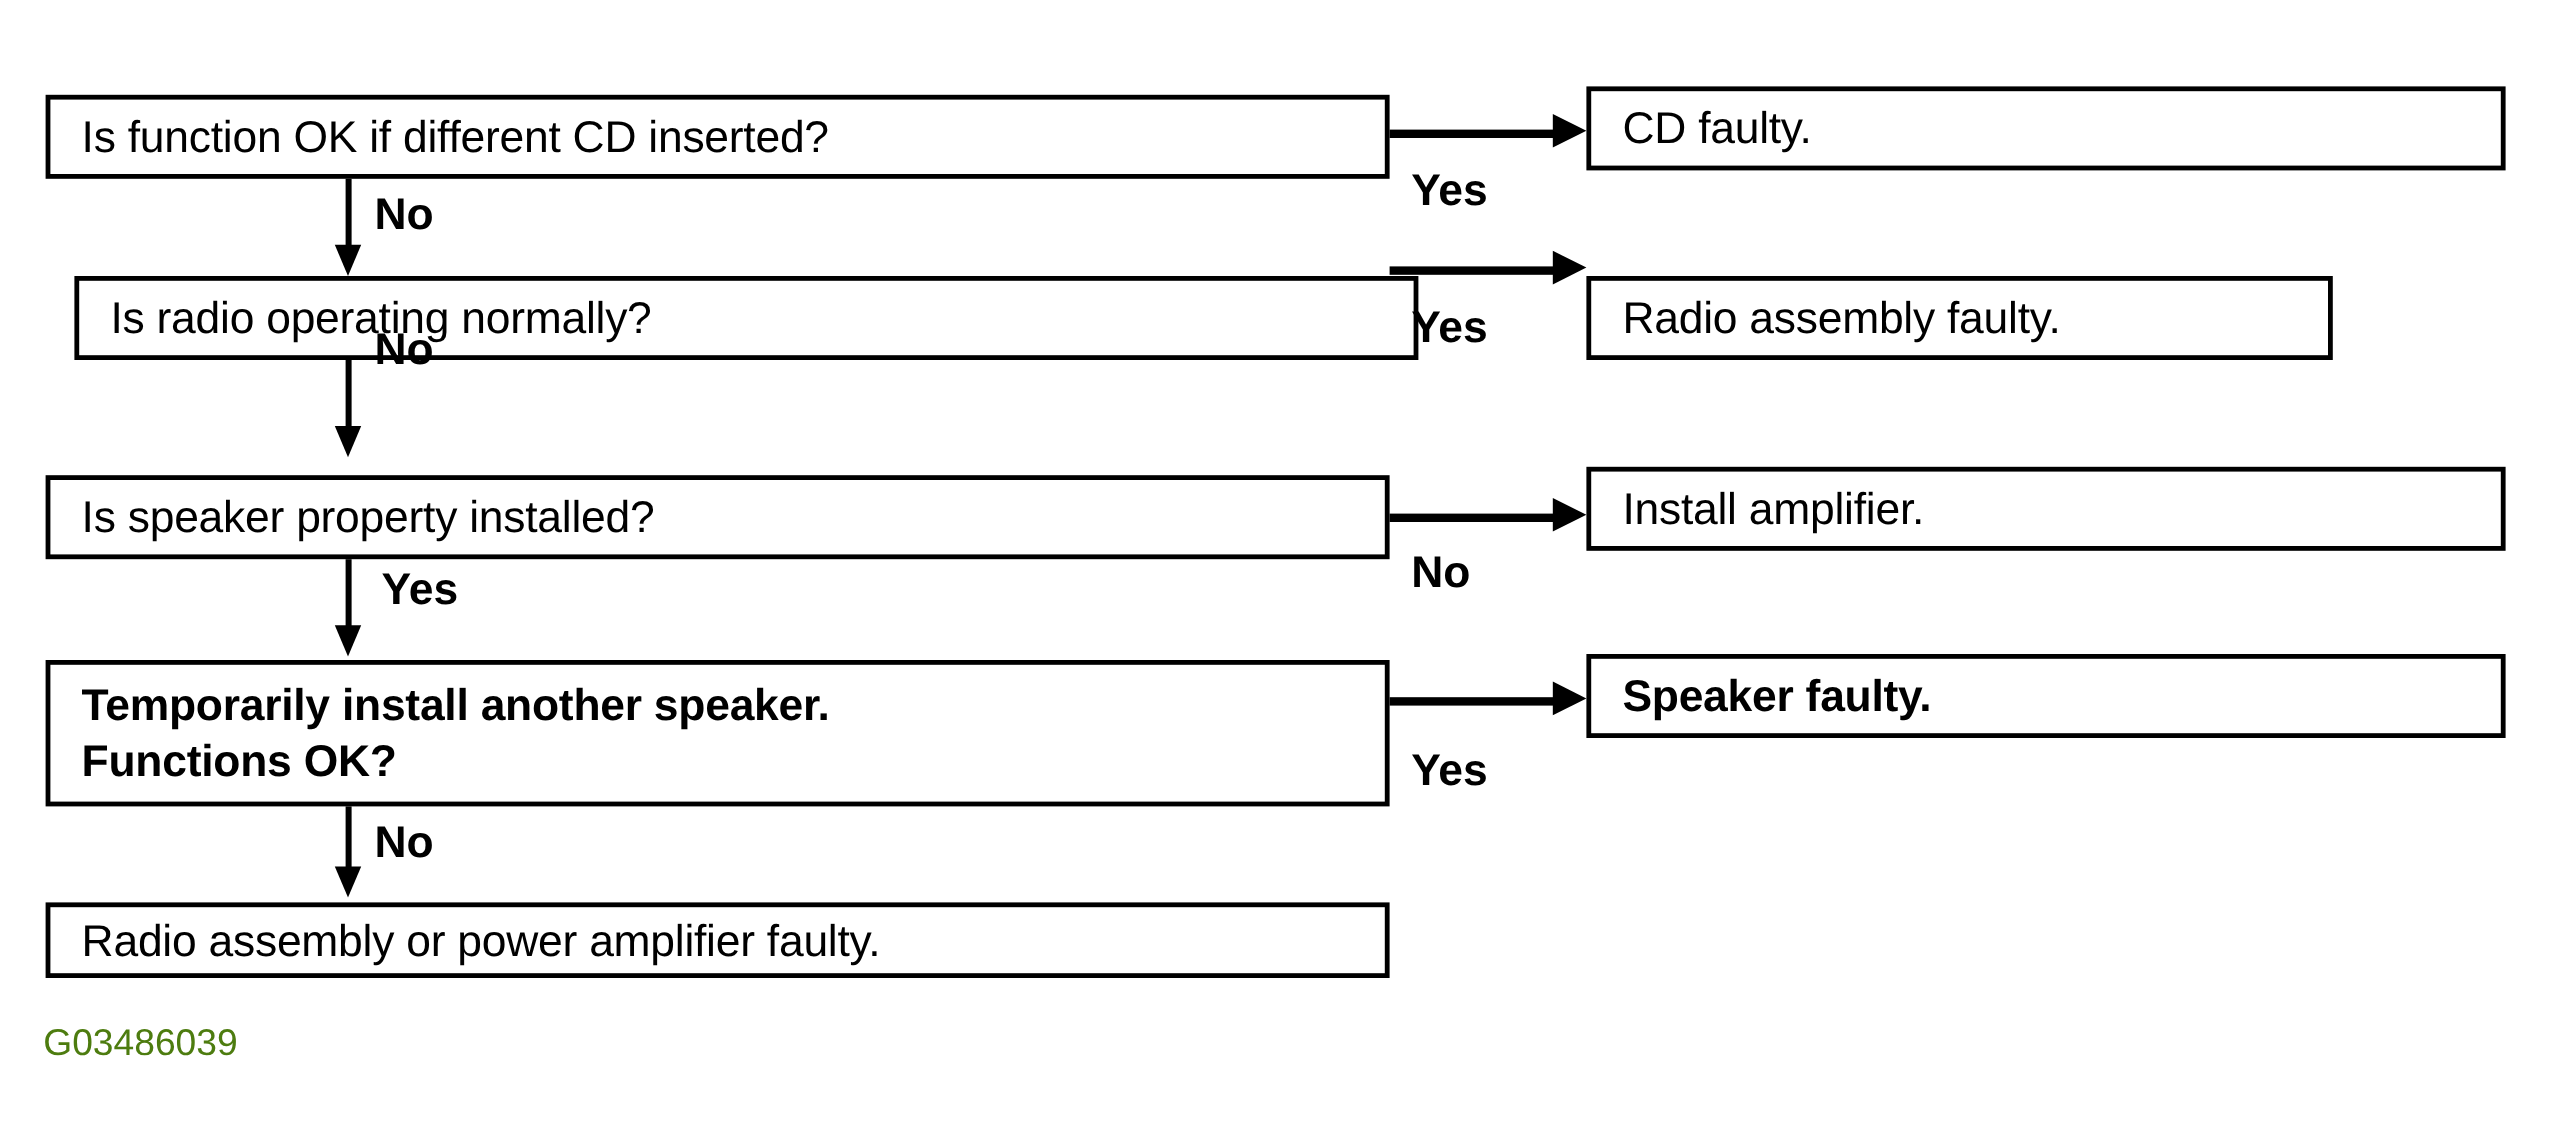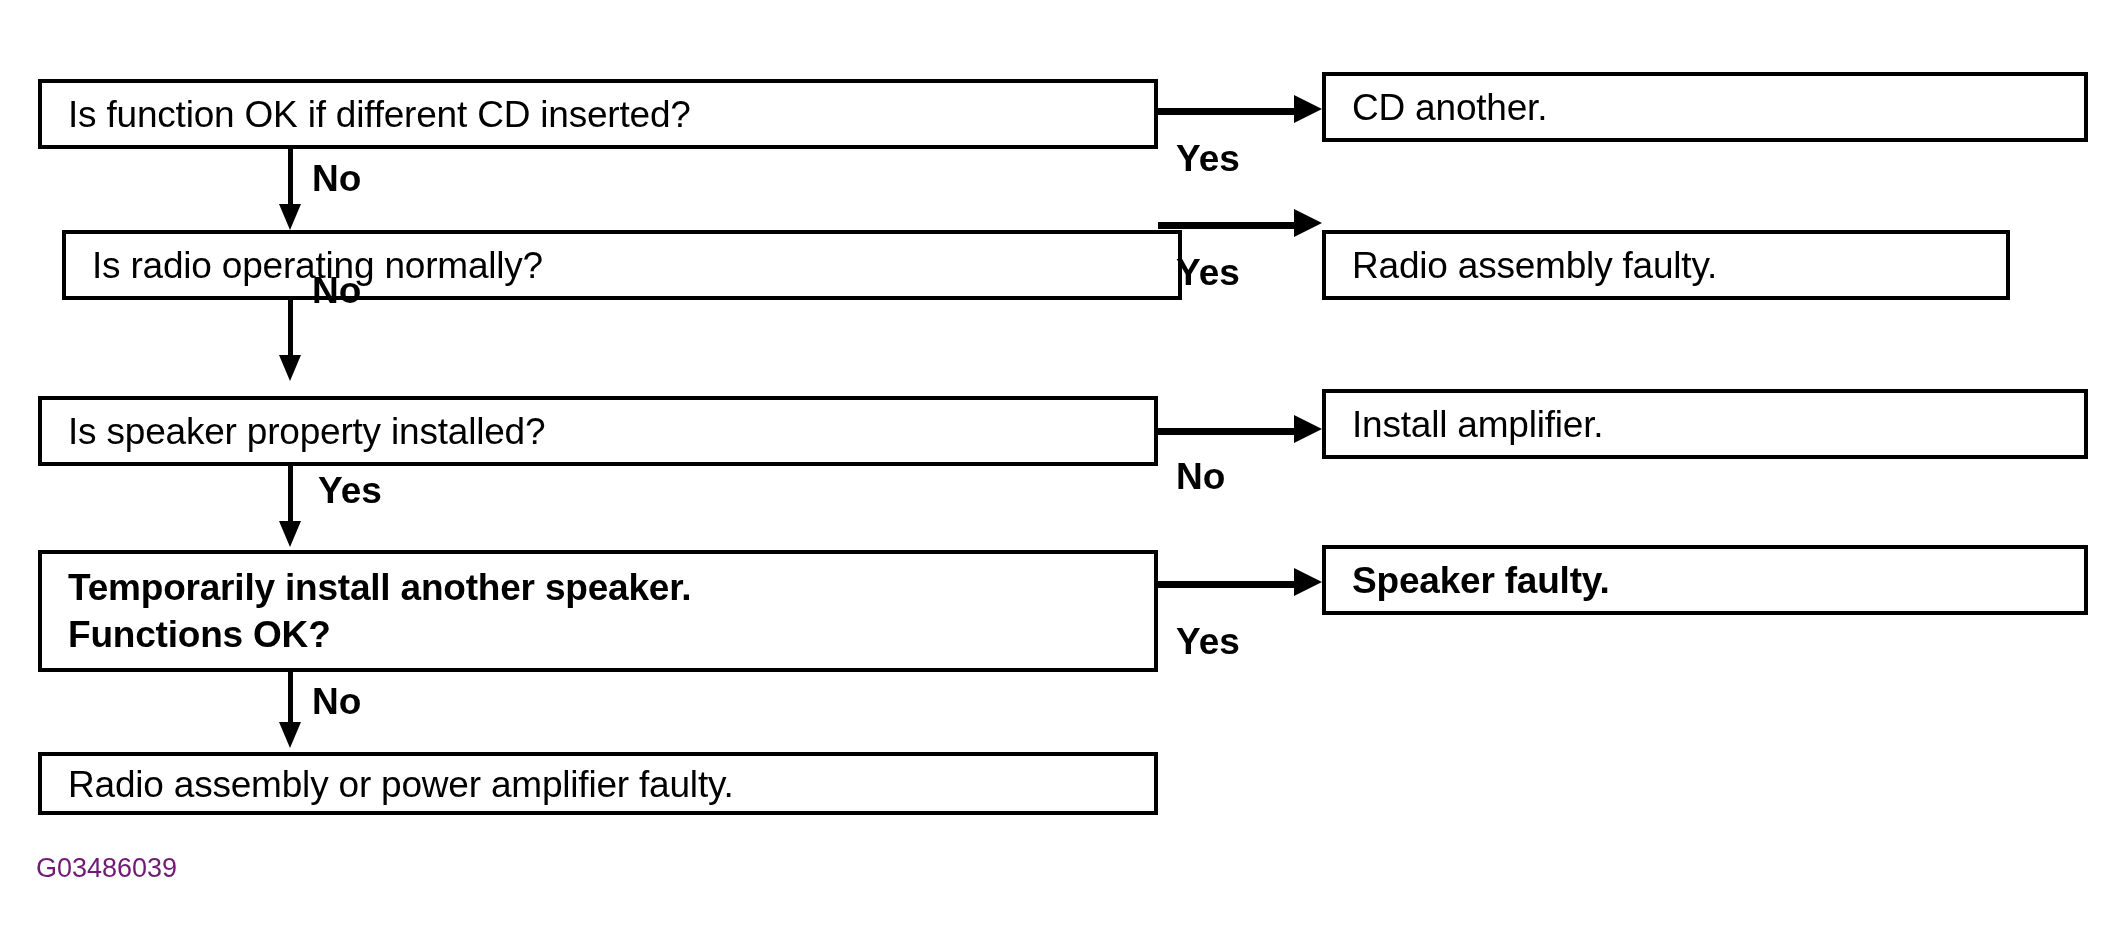--- a/index.html
+++ b/index.html
@@ -64,52 +64,52 @@
   .harrow {
     position: absolute;
     width: 0;
     height: 0;
     border-top: 14px solid transparent;
     border-bottom: 14px solid transparent;
     border-left: 28px solid #000000;
   }
   .figure-code {
     position: absolute;
-    font-size: 27px;
+    font-size: 31px;
     line-height: 27px;
-    color: #701a75;
+    color: #4d7c0f;
     white-space: nowrap;
   }
 </style>
 </head>
 <body>
 
 <div id="canvas">
 
   <div class="node" style="left:38px; top:79px; width:1120px; height:70px;">
     <div class="node-text">Is function OK if different CD inserted?</div>
   </div>
 
   <div class="node" style="left:1322px; top:72px; width:766px; height:70px;">
-    <div class="node-text">CD another.</div>
+    <div class="node-text">CD faulty.</div>
   </div>
 
   <div class="hline" style="left:1158px; top:108px; width:140px;"></div>
   <div class="harrow" style="left:1294px; top:95px;"></div>
   <div class="edge-label" style="left:1176px; top:140px;">Yes</div>
 
   <div class="vline" style="left:288px; top:149px; height:61px;"></div>
   <div class="varrow" style="left:279px; top:204px;"></div>
   <div class="edge-label" style="left:312px; top:160px;">No</div>
 
   <div class="node" style="left:38px; top:230px; width:1120px; height:70px;margin-left:24px;">
     <div class="node-text">Is radio operating normally?</div>
   </div>
 
-  <div class="node" style="left:1322px; top:230px; width:688px; height:70px;">
+  <div class="node" style="left:1322px; top:230px; width:622px; height:70px;">
     <div class="node-text">Radio assembly faulty.</div>
   </div>
 
   <div class="hline" style="left:1158px; top:222px; width:140px;"></div>
   <div class="harrow" style="left:1294px; top:209px;"></div>
   <div class="edge-label" style="left:1176px; top:254px;">Yes</div>
 
   <div class="vline" style="left:288px; top:300px; height:61px;"></div>
   <div class="varrow" style="left:279px; top:355px;"></div>
   <div class="edge-label" style="left:312px; top:272px;">No</div>

